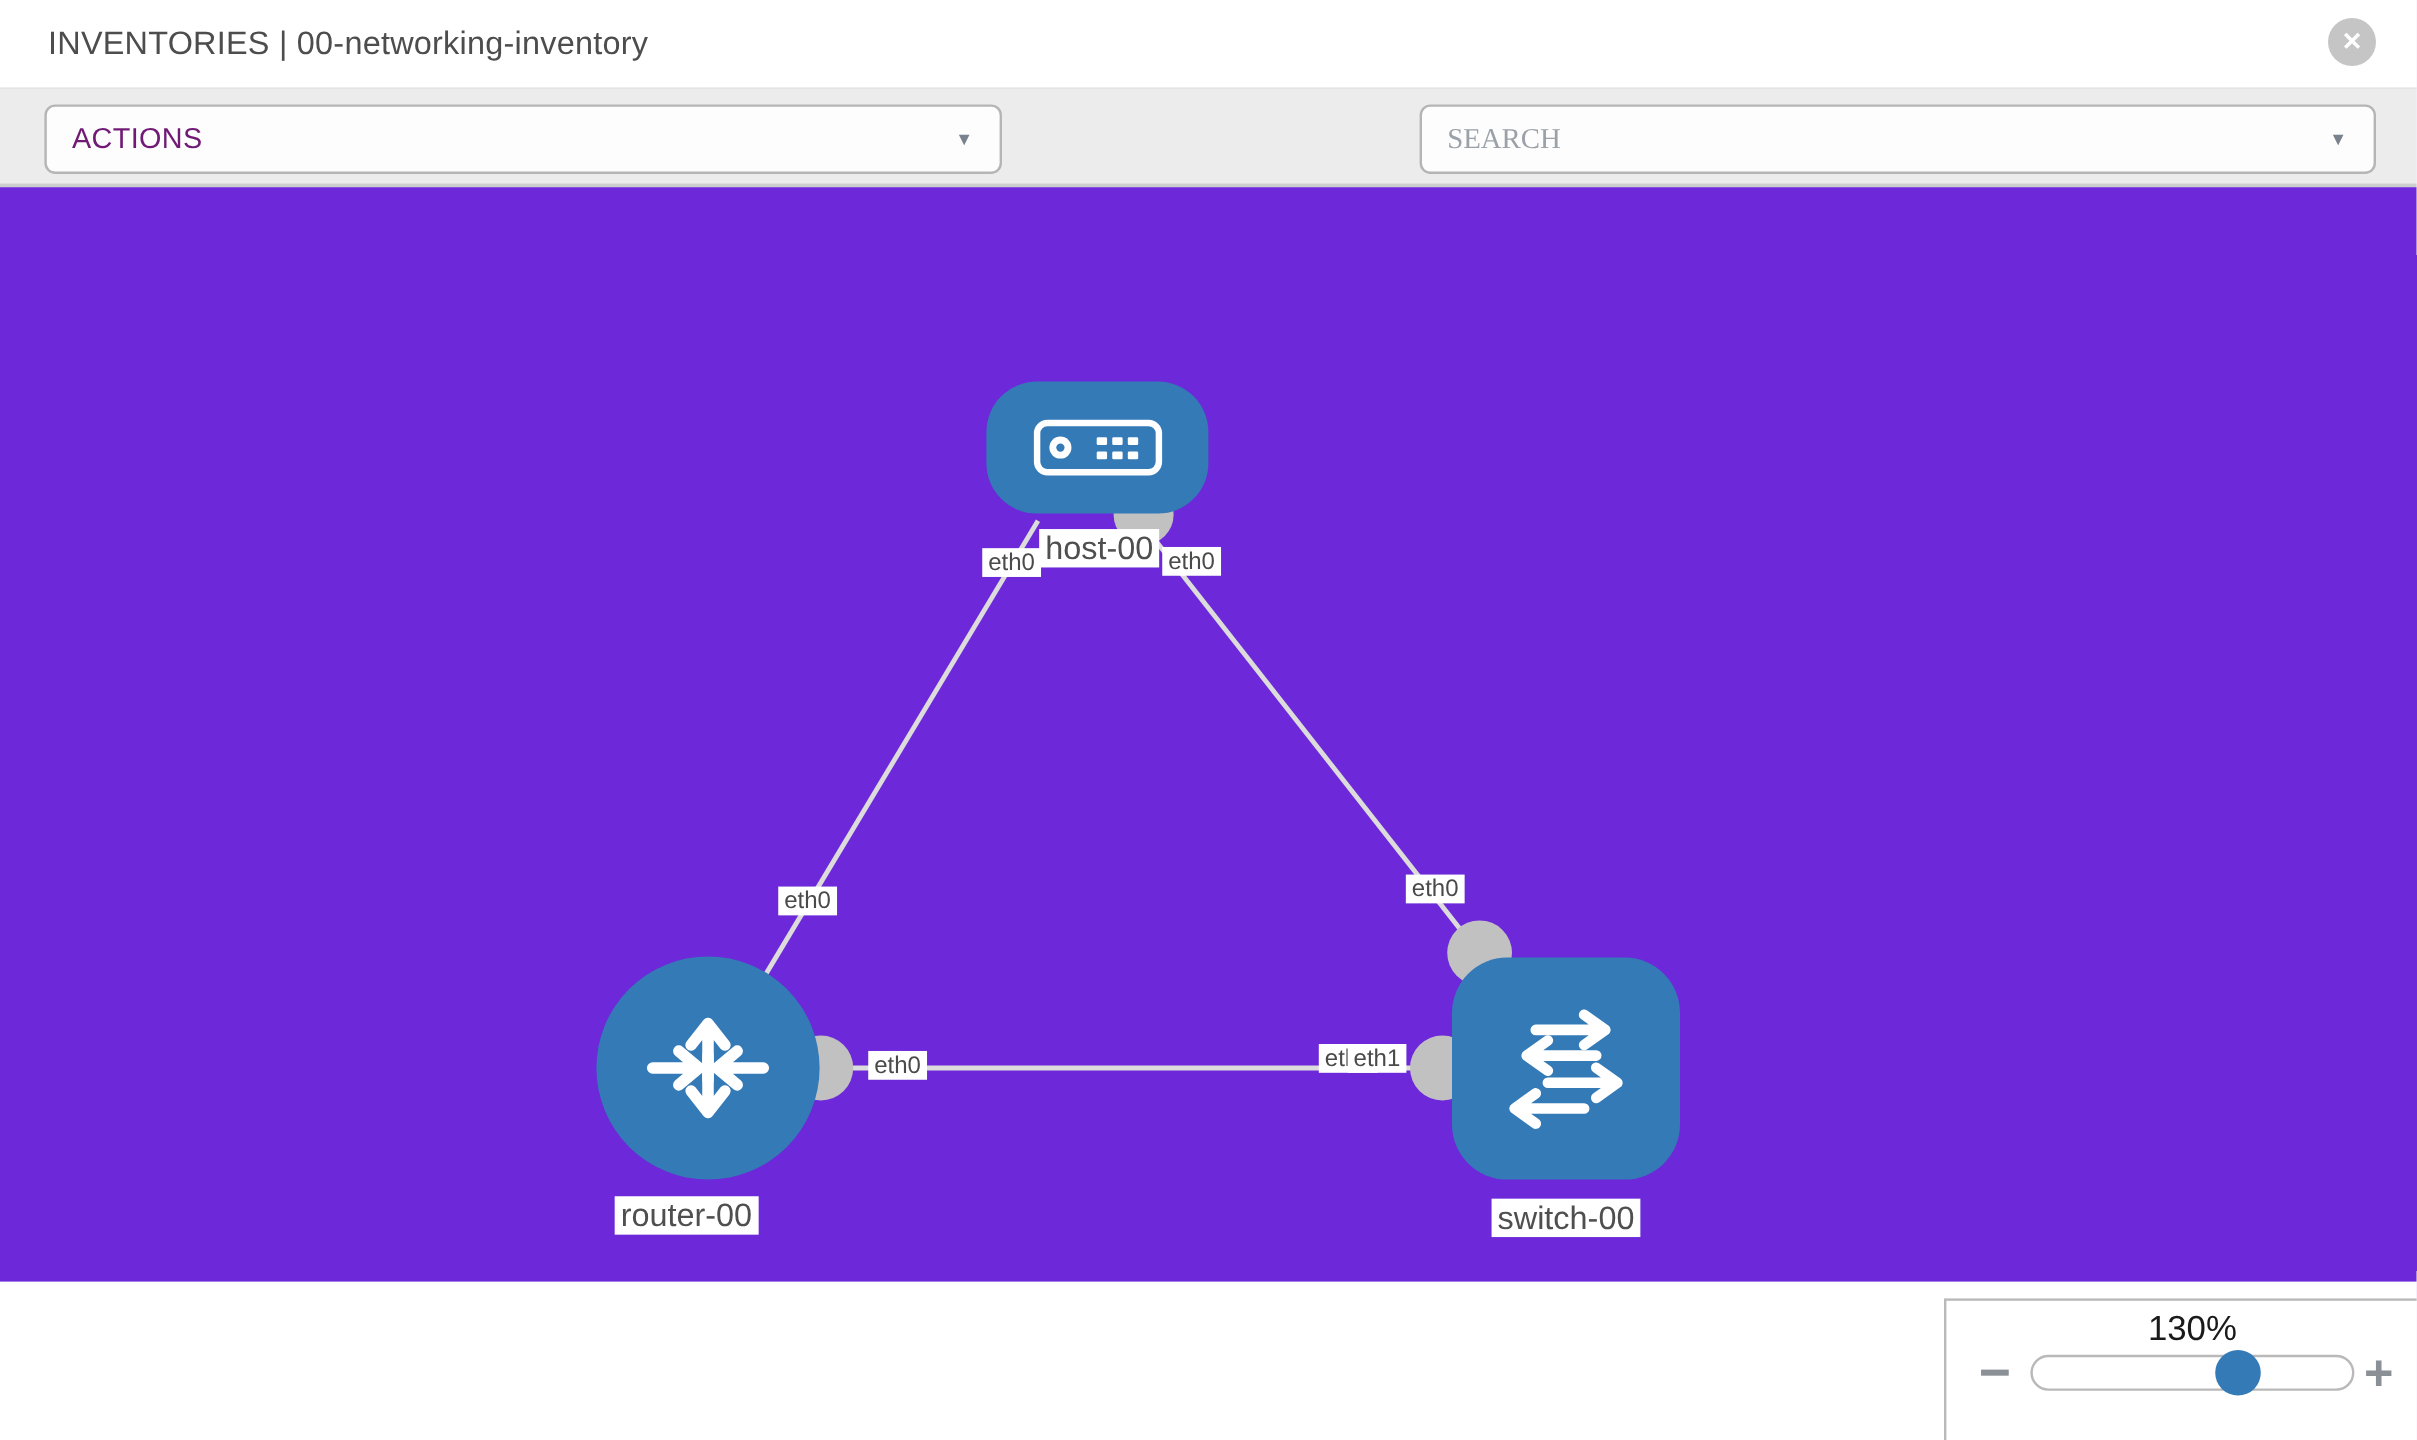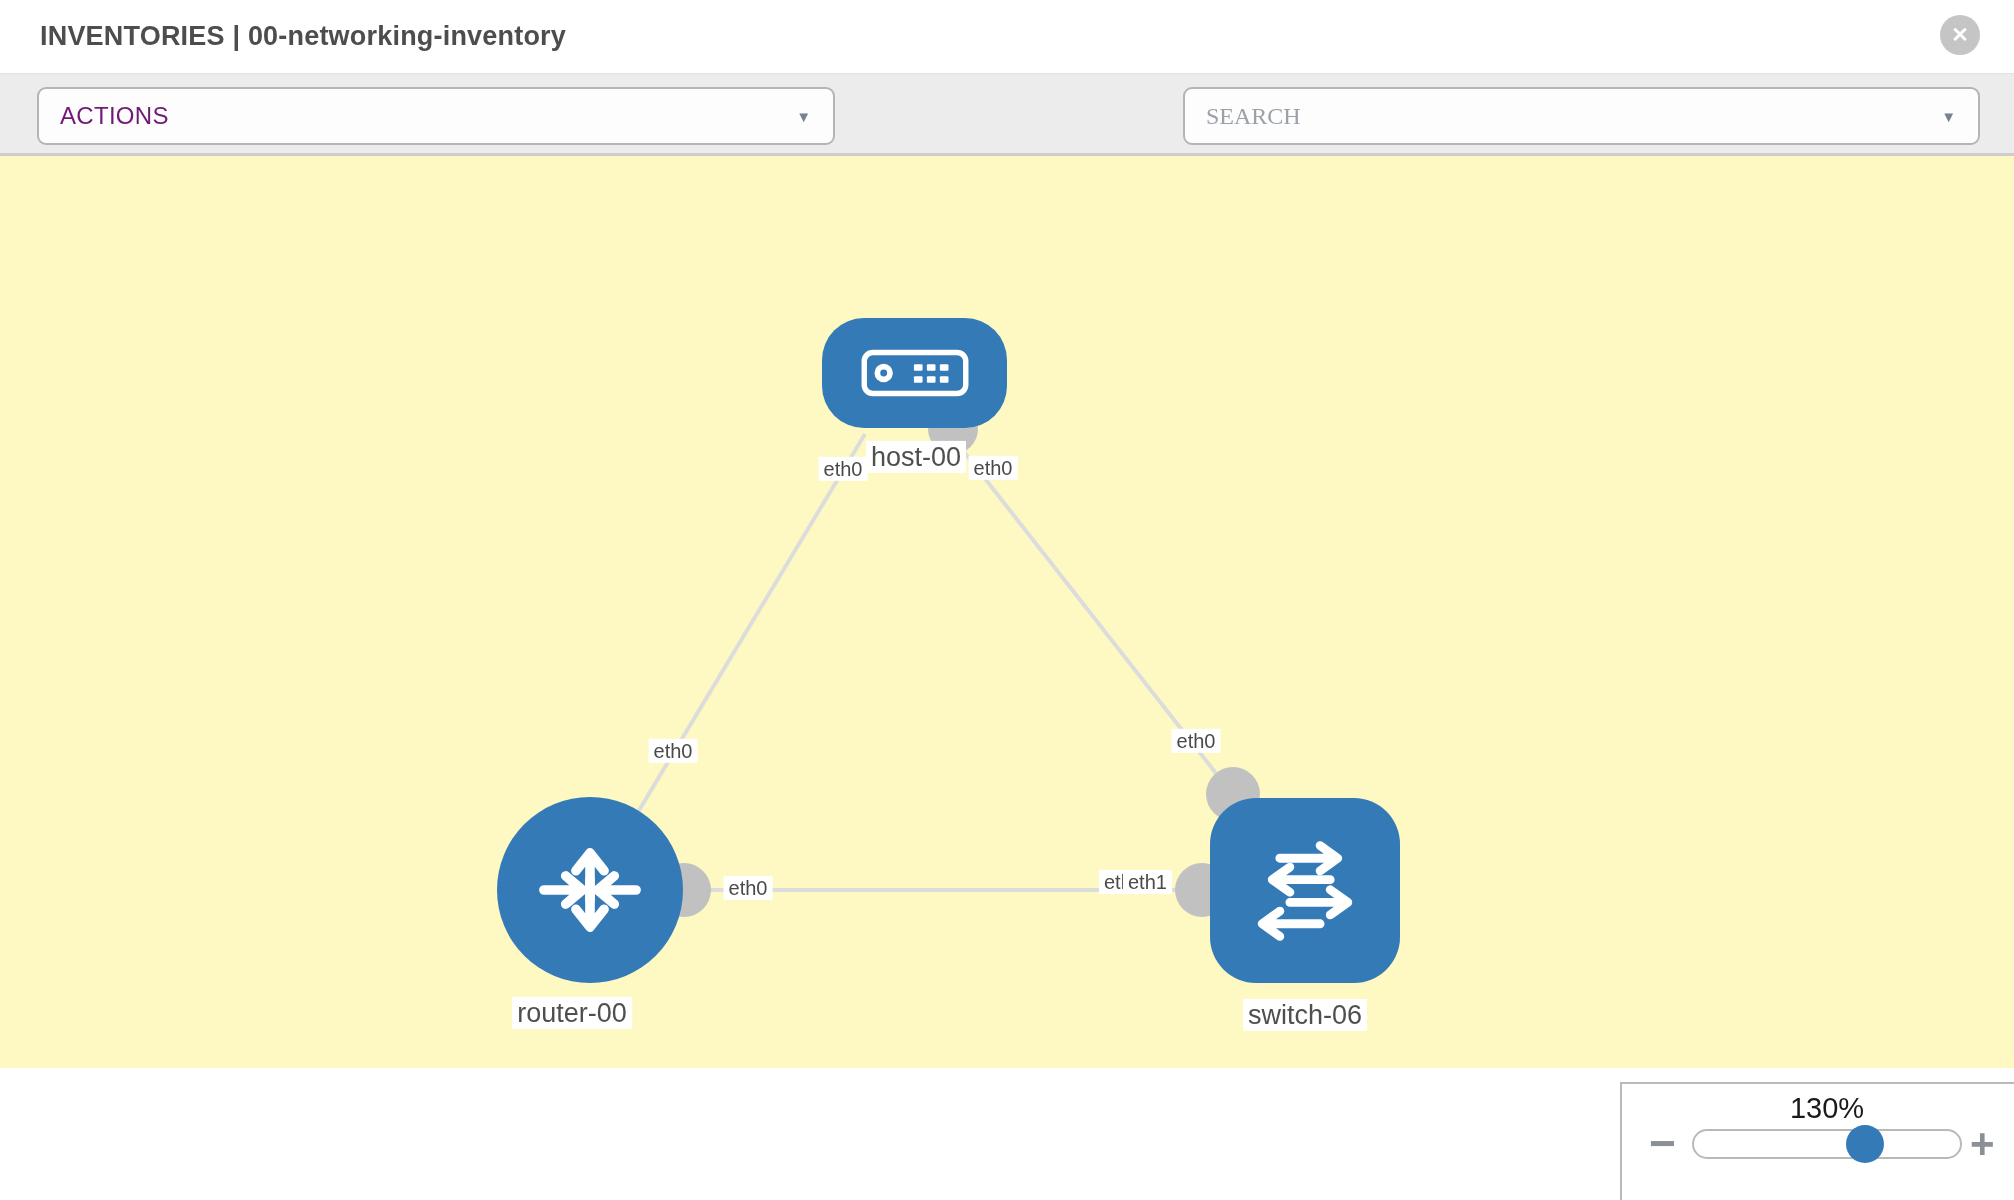--- a/index.html
+++ b/index.html
@@ -3,21 +3,21 @@
 <meta charset="utf-8">
 <style>
   * { margin:0; padding:0; box-sizing:border-box; }
   html,body { width:2014px; height:1200px; }
   body { font-family:"Liberation Sans", sans-serif; background:#fff; }
   #app { position:relative; width:2014px; height:1200px; overflow:hidden; background:#fff; }
 
   
   .header { position:absolute; left:0; top:0; width:2014px; height:73px; background:#fff; }
   .page-title { position:absolute; left:40px; top:0; height:73px; display:flex; align-items:center;
-                font-size:27px; font-weight:700; color:#4d4d4d; letter-spacing:.2px; }
+                font-size:27px; font-weight:400; color:#4d4d4d; letter-spacing:.2px; }
   .close-btn { position:absolute; left:1940px; top:15px; width:40px; height:40px; border-radius:50%;
                background:#c5c5c5; color:#fff; display:flex; align-items:center; justify-content:center;
                font-size:21px; font-weight:700; cursor:pointer; }
 
   
   .toolbar { position:absolute; left:0; top:73px; width:2014px; height:83px; background:#ececec;
              border-top:1px solid #e2e2e2; border-bottom:3px solid #cdcdcd; }
   .combo { position:absolute; top:13px; height:58px; background:#fdfdfd; border:2px solid #b5b5b5;
            border-radius:9px; display:flex; align-items:center; cursor:pointer; }
   .combo-actions { left:37px;  width:798px; }
@@ -29,21 +29,21 @@
                   background:transparent; padding-left:21px; padding-right:40px;
                   font-family:Liberation Serif, serif; font-size:24px; color:#555; }
   .search-input::placeholder { color:#9aa1a9; opacity:1; }
   .tool-icon { position:absolute; top:97px; width:36px; height:36px; cursor:pointer; color:#848b92; }
   .tool-icon svg { width:100%; height:100%; fill:#848b92; }
   .icon-wrench { left:1046px; }
   .icon-key { left:1116px; }
   .icon-key svg { transform:rotate(33deg); }
 
   
-  .canvas { position:absolute; left:0; top:156px; width:2014px; height:912px; background:#fef9c3; }
+  .canvas { position:absolute; left:0; top:156px; width:2014px; height:912px; background:#6d28d9; }
   .links { position:absolute; left:0; top:0; }
   .links line { stroke:#dcdcdc; stroke-width:4px; }
   .endpoint { fill:#c1c1c1; }
 
   .node { position:absolute; background:#337ab7; display:flex; align-items:center; justify-content:center; cursor:pointer; }
   .node svg { stroke:#fff; fill:none; stroke-linecap:round; stroke-linejoin:round; }
   .node-host   { left:822px; top:162px; width:185px; height:110px; border-radius:42px; }
   .node-router { left:497px; top:641px; width:186px; height:186px; border-radius:50%; }
   .node-switch { left:1210px; top:642px; width:190px; height:185px; border-radius:46px; }
 
@@ -150,21 +150,21 @@
     <span class="chip port center" style="left:843px; top:313px;">eth0</span>
     <span class="chip port center" style="left:993px; top:312px;">eth0</span>
     <span class="chip port center" style="left:673px; top:595px;">eth0</span>
     <span class="chip port center" style="left:1196px; top:585px;">eth0</span>
     <span class="chip port center" style="left:748px; top:732px;">eth0</span>
     <span class="chip port" style="left:1099px; top:714px;">eth0</span>
     <span class="chip port" style="left:1123px; top:714px;">eth1</span>
 
     <span class="chip node-label center" style="left:916px; top:301px;">host-00</span>
     <span class="chip node-label center" style="left:572px; top:857px;">router-00</span>
-    <span class="chip node-label center" style="left:1305px; top:859px;">switch-06</span>
+    <span class="chip node-label center" style="left:1305px; top:859px;">switch-00</span>
   </div>
 
   <div class="zoom-panel">
     <div class="zoom-level">130%</div>
     <span class="zoom-minus">−</span>
     <div class="zoom-track"></div>
     <div class="zoom-thumb"></div>
     <span class="zoom-plus">+</span>
   </div>
 

